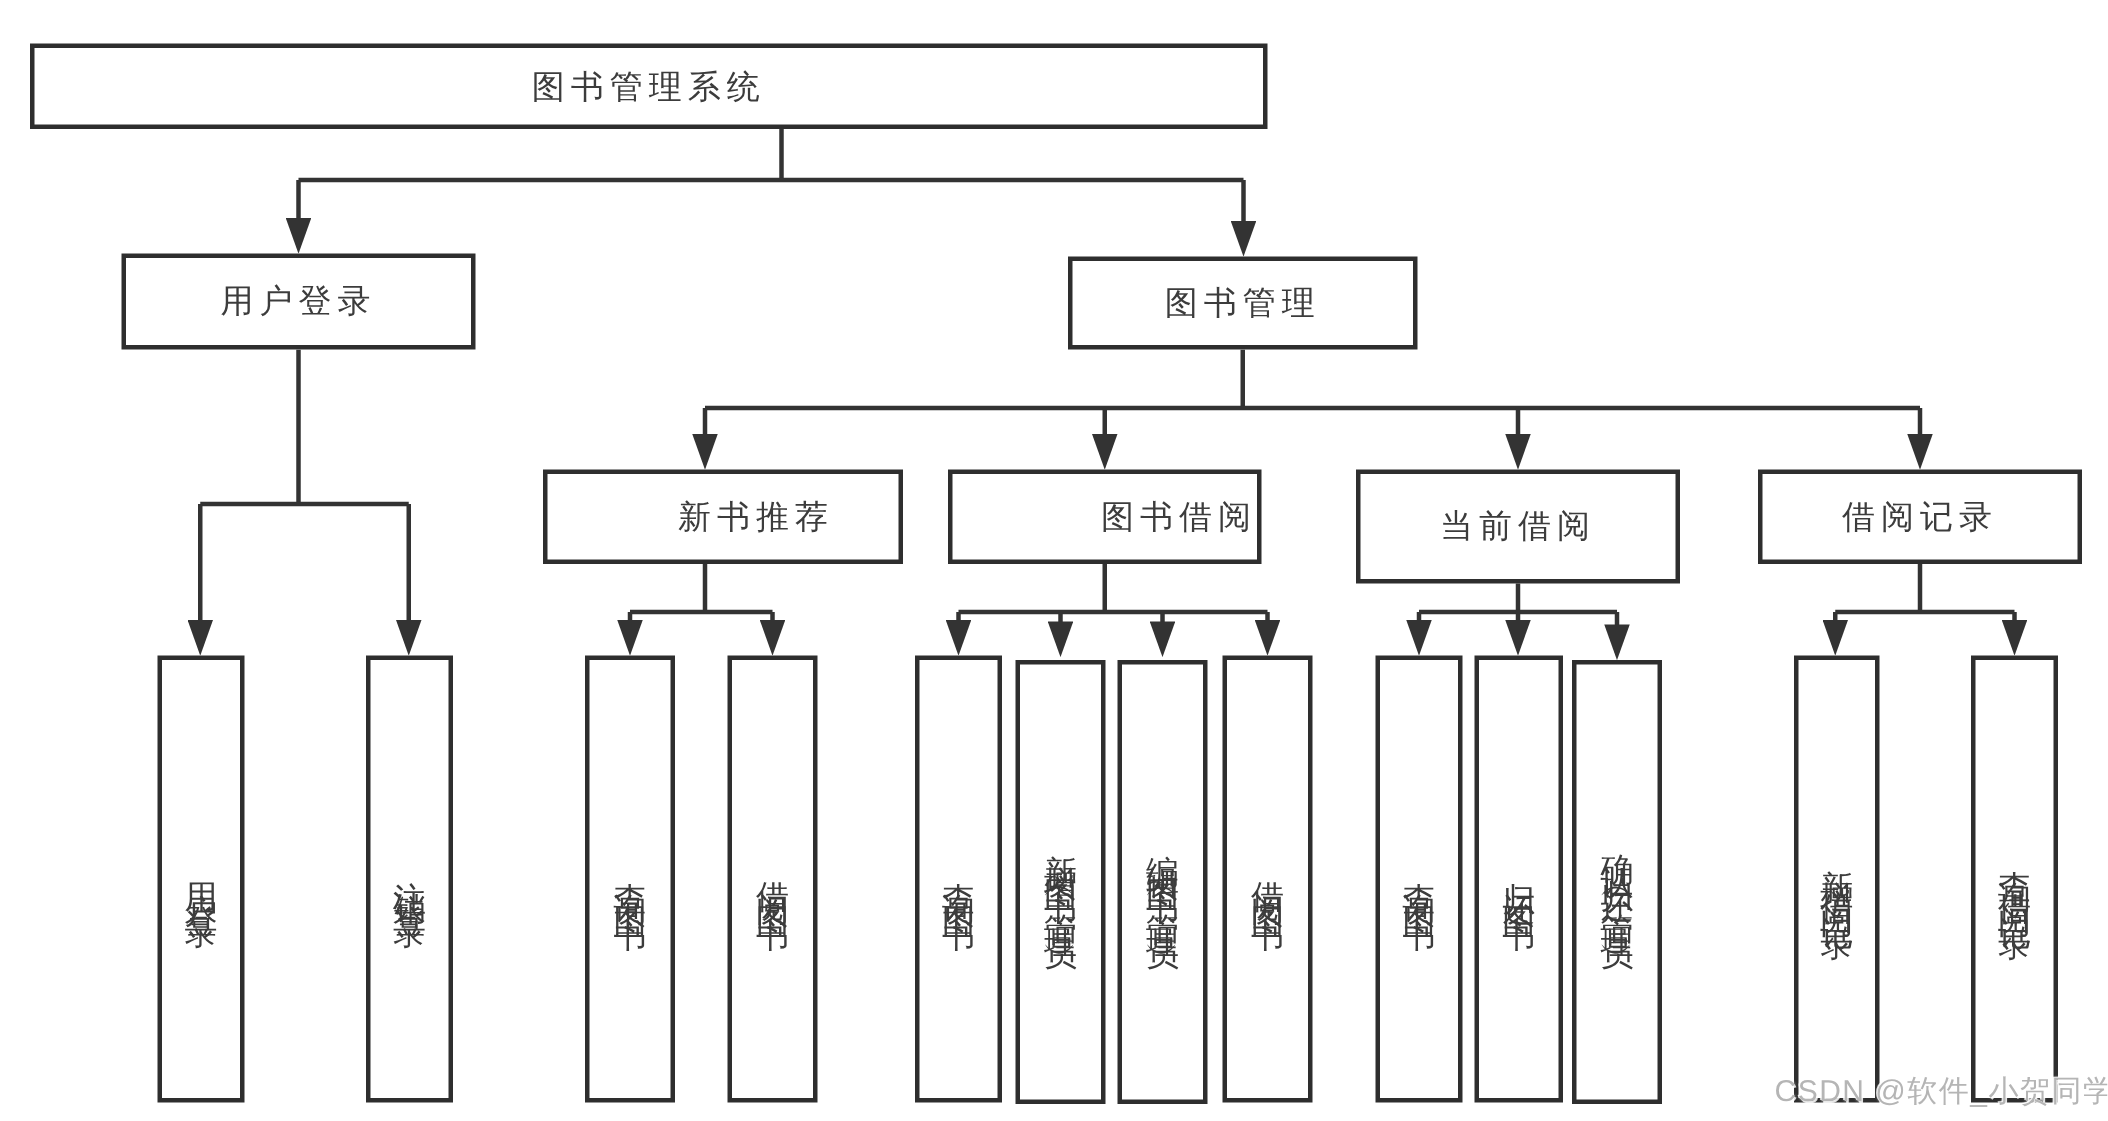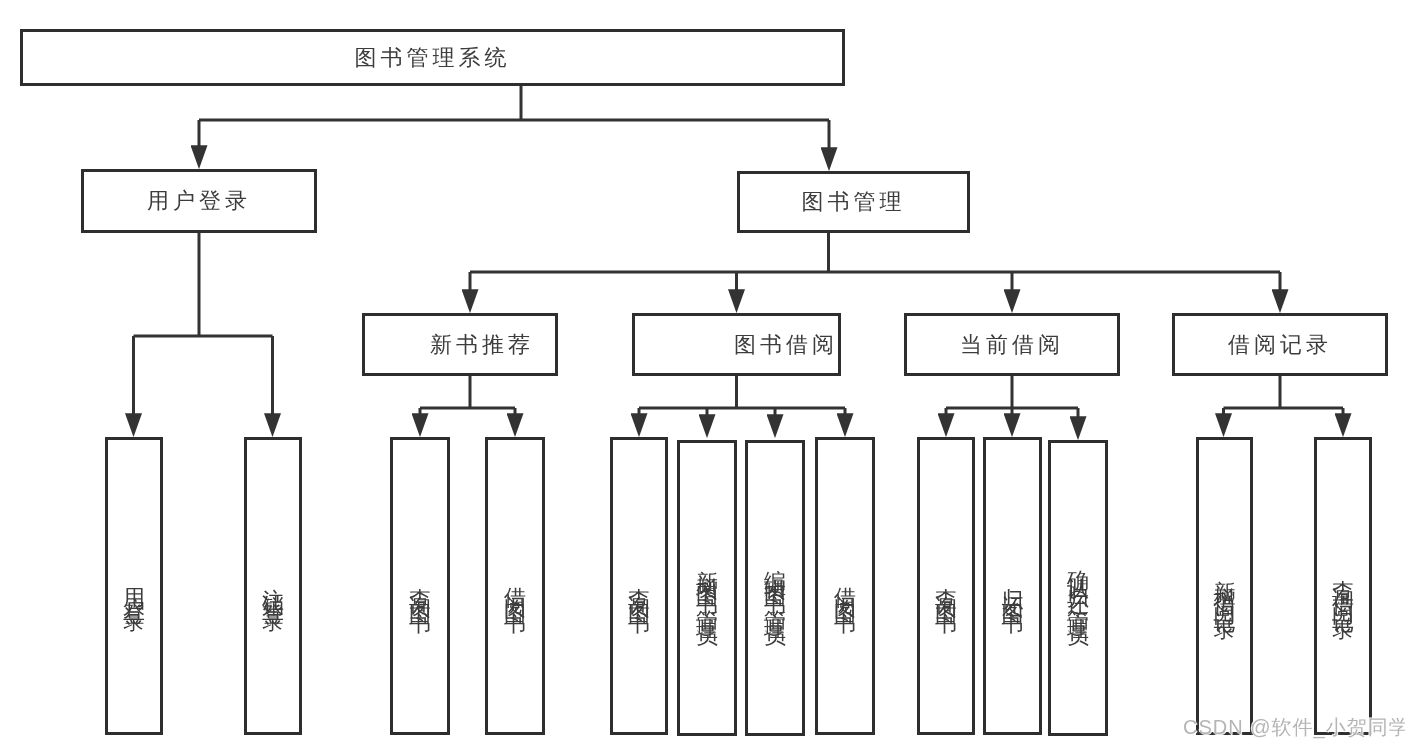--- a/index.html
+++ b/index.html
@@ -114,31 +114,31 @@
     <path class="edge" marker-end="url(#arrow)" d="M1343 408 V432"></path>
   </svg>
 
   <div class="node" style="left:20px; top:13px; width:825px; height:57px;margin-top:16px;">
     <span class="hlabel">图书管理系统</span>
   </div>
 
   <div class="node" style="left:81px; top:169px; width:236px; height:64px;">
     <span class="hlabel">用户登录</span>
   </div>
-  <div class="node" style="left:712px; top:171px; width:233px; height:62px;margin-left:25px;">
+  <div class="node" style="left:712px; top:171px; width:233px; height:62px;">
     <span class="hlabel">图书管理</span>
   </div>
 
-  <div class="node" style="left:362px; top:313px; width:196px; height:63px;padding-left:44px;">
+  <div class="node" style="left:362px; top:313px; width:240px; height:63px;padding-left:44px;">
     <span class="hlabel">新书推荐</span>
   </div>
   <div class="node" style="left:632px; top:313px; width:209px; height:63px;justify-content:flex-end;">
     <span class="hlabel">图书借阅</span>
   </div>
-  <div class="node" style="left:904px; top:313px; width:216px; height:63px;">
+  <div class="node" style="left:904px; top:313px; width:216px; height:76px;">
     <span class="hlabel">当前借阅</span>
   </div>
   <div class="node" style="left:1172px; top:313px; width:216px; height:63px;">
     <span class="hlabel">借阅记录</span>
   </div>
 
   <div class="node leaf" style="left:105px; top:437px; width:58px; height:298px;">
     <span class="vlabel">用户登录</span>
   </div>
   <div class="node leaf" style="left:244px; top:437px; width:58px; height:298px;">

